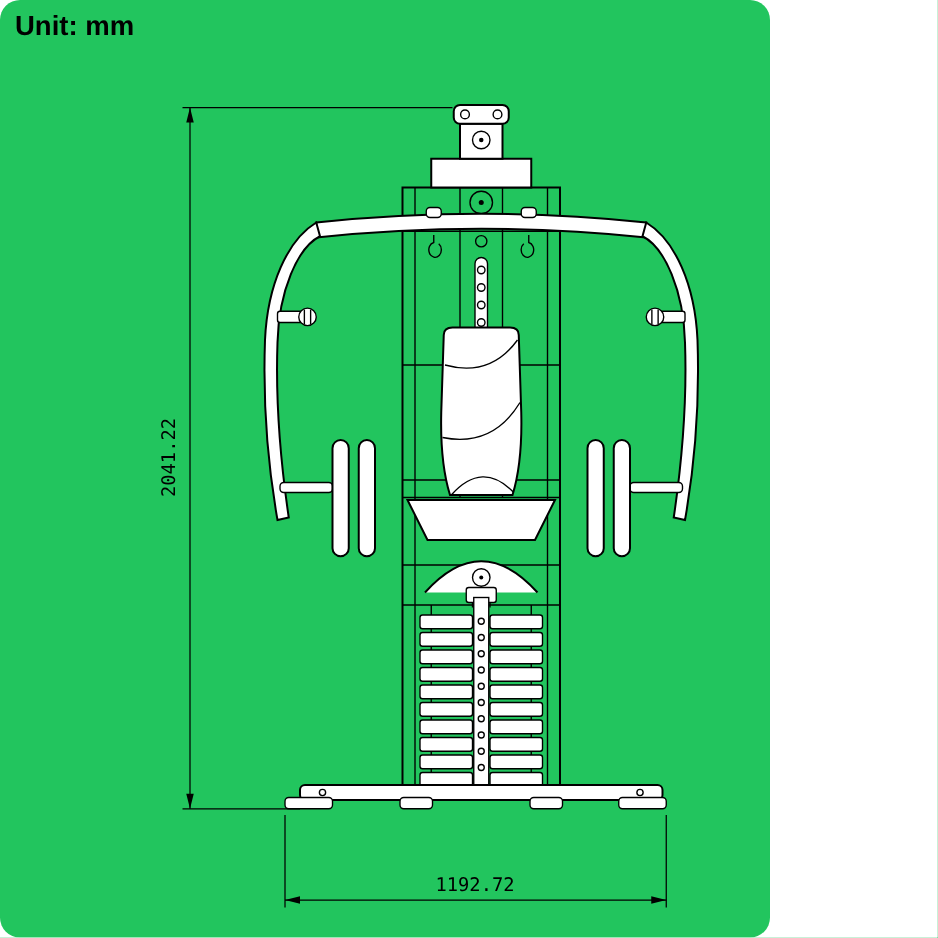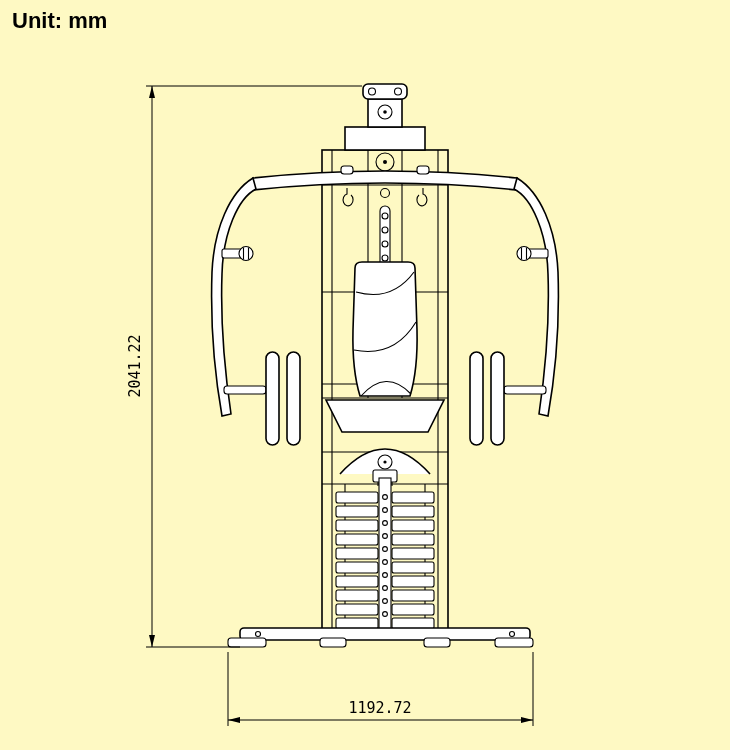--- a/index.html
+++ b/index.html
@@ -1,17 +1,17 @@
 <!DOCTYPE html>
 <html><head>
 <meta charset="utf-8">
 <style>
   html,body{margin:0;padding:0;background:#ffffff;}
-  .page{position:relative;width:730px;height:750px;background:#fef9c3;overflow:hidden;
-        font-family:"Liberation Sans",sans-serif;}
+  .page{position:relative;width:616px;height:750px;background:#22c55e;overflow:hidden;
+        font-family:"Liberation Sans",sans-serif;border-radius:16px;}
   .unit-label{position:absolute;left:12px;top:8px;font-size:22px;font-weight:bold;color:#000;}
   svg text{font-family:"DejaVu Sans Mono",monospace;fill:#000;}
   .mline{stroke:#000;stroke-width:1.6;fill:none;}
   .mthin{stroke:#000;stroke-width:1.1;fill:none;}
   .mfill{stroke:#000;stroke-width:1.6;fill:#ffffff;}
   .mfillthin{stroke:#000;stroke-width:1.1;fill:#ffffff;}
   .dim{stroke:#000;stroke-width:1;fill:none;}
   .dimarrow{fill:#000;stroke:none;}
 </style>
 </head>

